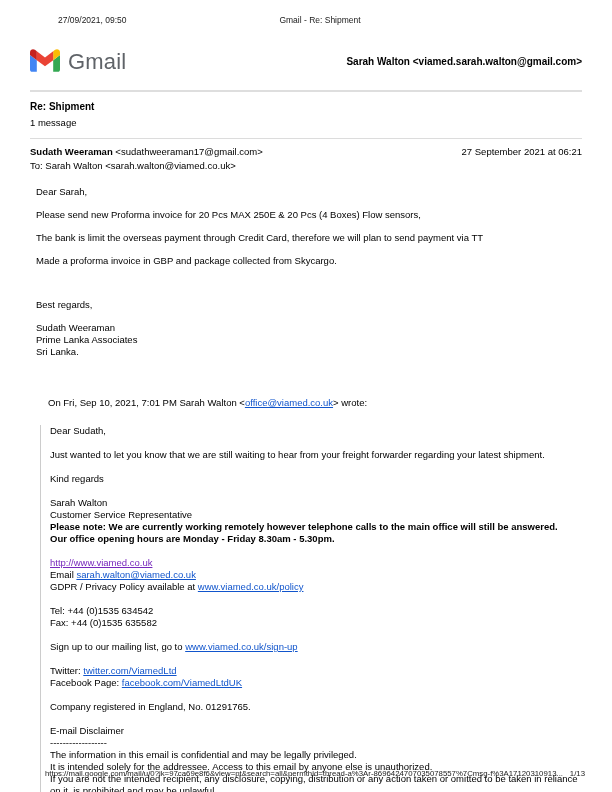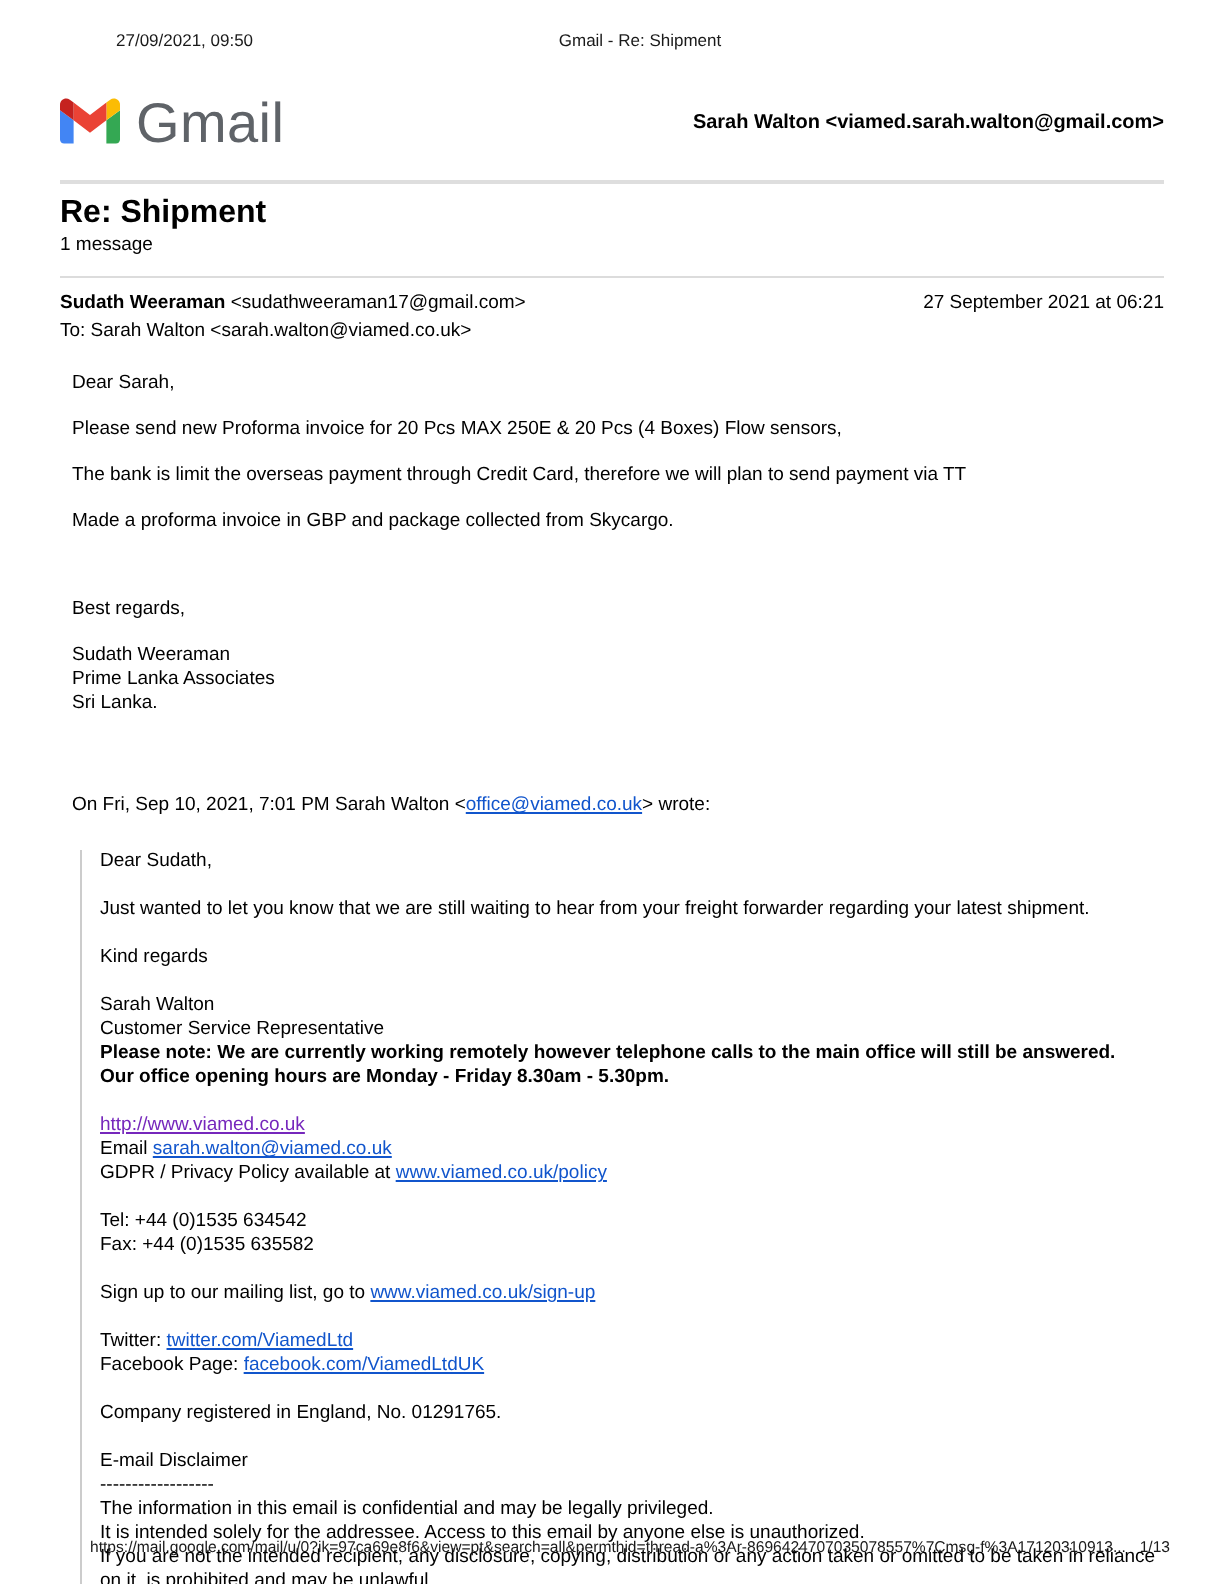--- a/index.html
+++ b/index.html
@@ -16,44 +16,44 @@
     overflow:hidden;
   }
   
   .printmeta{display:flex;font-size:8.5px;color:#1a1a1a;}
   .printmeta .cell{flex:1;margin-left:28px;}
   .printmeta .c{text-align:center;}
   .printmeta .r{text-align:right;}
   
   .logorow{display:flex;align-items:center;justify-content:space-between;margin-top:21px;height:30px;}
   .logoleft{display:flex;align-items:center;}
-  .gmail-word{font-size:28px;color:#5f6368;margin-left:8px;letter-spacing:.2px;}
+  .gmail-word{font-size:22px;color:#5f6368;margin-left:8px;letter-spacing:.2px;}
   .account{font-weight:bold;font-size:10px;}
   
   .rule-thick{height:2px;background:#dedede;margin-top:13px;}
   .rule-thin{border-top:1px solid #dcdcdc;margin-top:9px;}
   
-  .subject{font-size:16px;font-weight:bold;margin-top:9px;}
+  .subject{font-size:10px;font-weight:bold;margin-top:9px;}
   .msgcount{margin-top:4px;}
   
   .msghead{display:flex;justify-content:space-between;margin-top:7px;}
   .sender-name{font-weight:bold;}
   .to-line{margin-top:2px;}
   
   .mailbody{margin-left:6px;margin-top:14px;}
   .mailbody p{margin:0 0 11px 0;}
   .sigline{margin:0;}
   .sp32{height:21px;}
   .sp38{height:39px;}
   .bl{height:12px;}
   
   a.lnk{color:#1155cc;text-decoration:underline;cursor:pointer;}
   a.visited{color:#7627bc;text-decoration:underline;cursor:pointer;}
   
-  .attribution{margin-left:6px;}
+  .attribution{margin-left:18px;}
   .quote{
     margin-left:10px;
     border-left:1px solid #cccccc;
     padding-left:9px;
     margin-top:16px;
   }
   .q-bold{font-weight:bold;}
   .nowrap{white-space:nowrap;}
   
   .footer{

